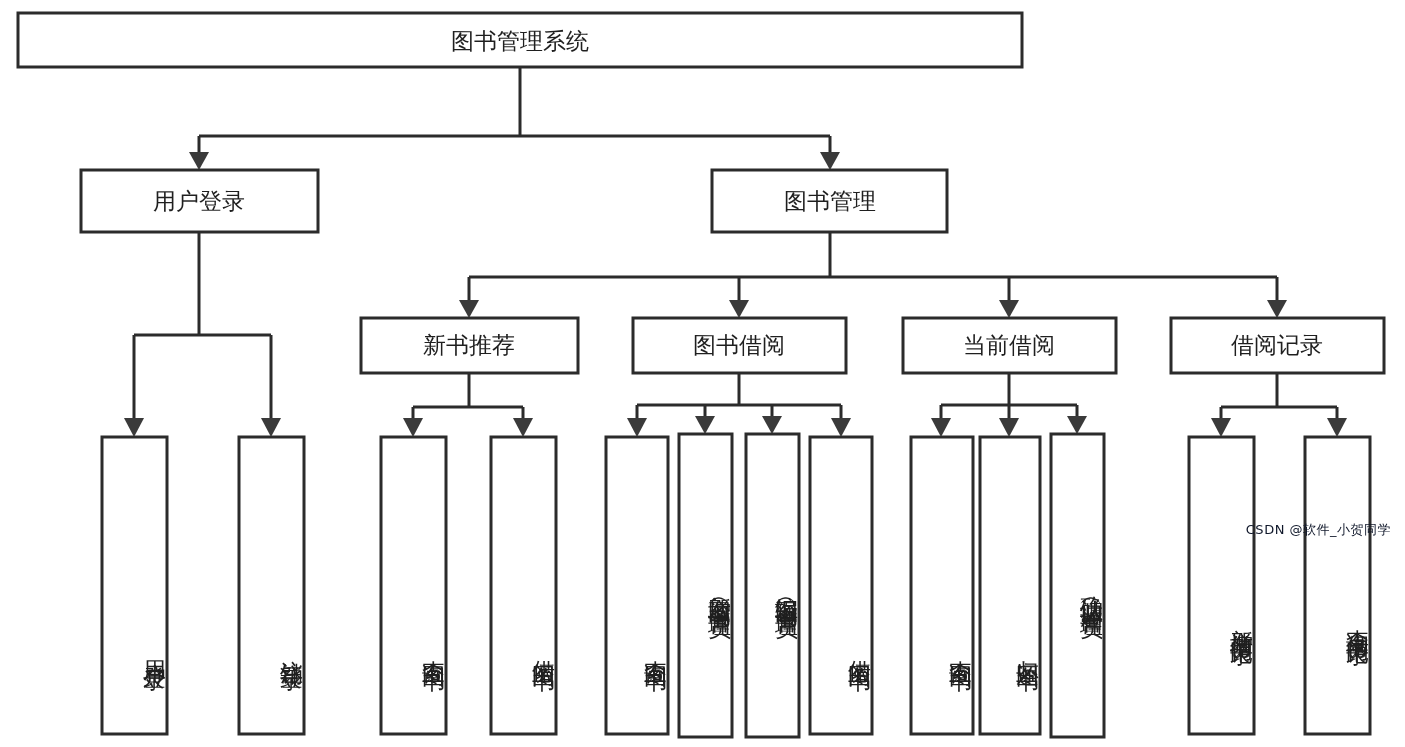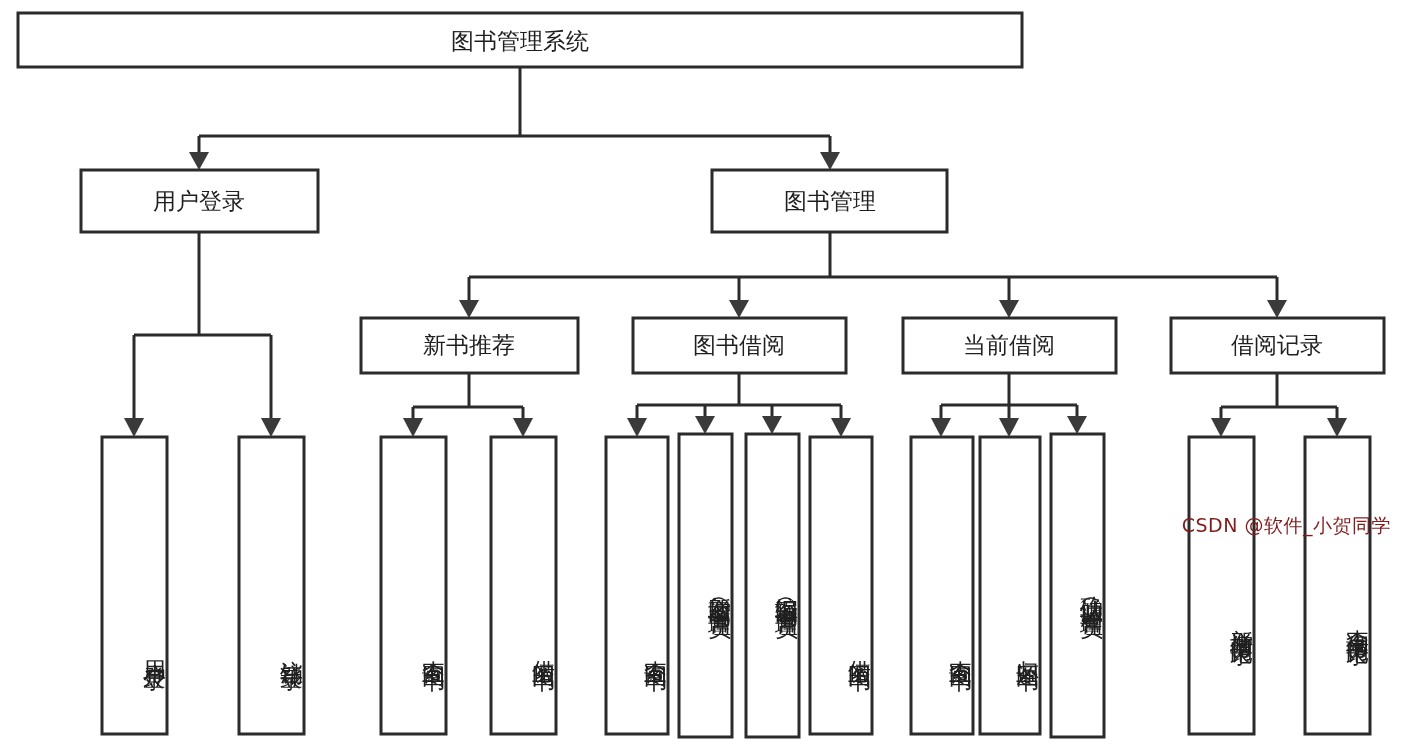--- a/index.html
+++ b/index.html
@@ -62,22 +62,22 @@
     line-height: 1.12;
     color: #1f1f1f;
     letter-spacing: 3px;
     white-space: nowrap;
     pointer-events: none;
   }
   .watermark {
     position: absolute;
     right: 14px;
     bottom: 4px;
-    font-size: 19px;
-    color: #7f1d1d;
+    font-size: 13px;
+    color: #0f172a;
     letter-spacing: 0.5px;
     font-family: "DejaVu Sans", "Liberation Sans", sans-serif;
     white-space: nowrap;
   }
 </style>
 </head>
 <body>
 
 <div id="diagram-root">
 

